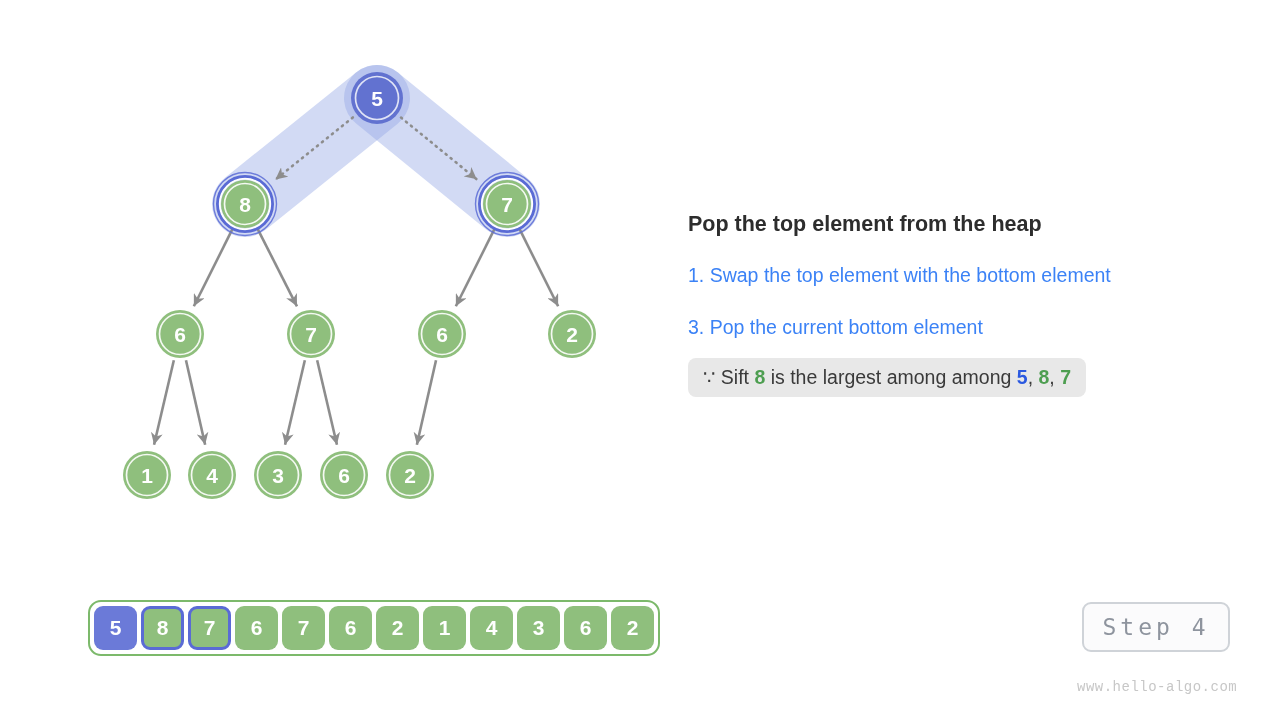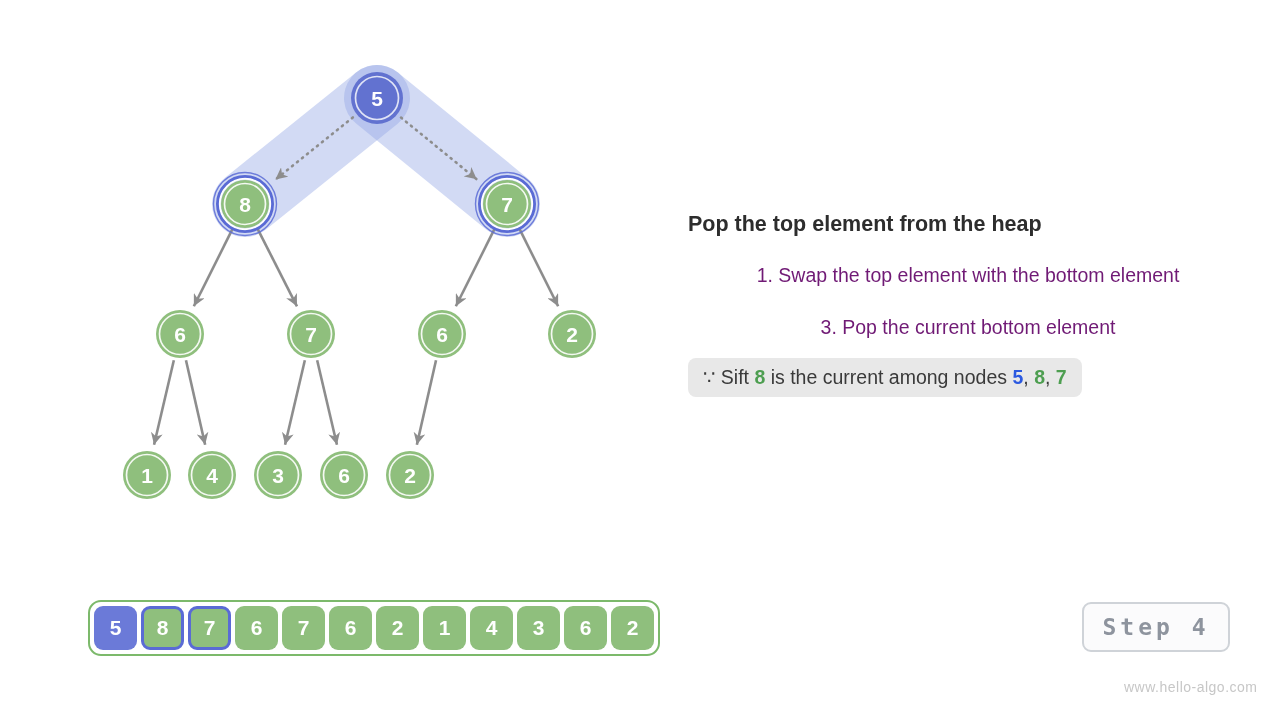--- a/index.html
+++ b/index.html
@@ -10,21 +10,21 @@
   
   #tree-svg{position:absolute;left:0;top:0;}
 
   
   .panel{position:absolute;left:688px;top:164px;width:560px;margin-top:48px;}
   .panel-title{
     font-size:21.5px;font-weight:bold;color:#2d2d2d;
     margin:0 0 28px 0;line-height:25px;
   }
   .step-line{
-    font-size:19.5px;color:#701a75;line-height:20px;margin:0 0 32px 0;text-align:center;
+    font-size:19.5px;color:#3b82f6;line-height:20px;margin:0 0 32px 0;
   }
   .note{
     display:inline-block;background:#e8e8e8;border-radius:8px;
     padding:8px 15px;font-size:19.5px;color:#3a3a3a;margin-top:-11px;
     line-height:23px;
   }
   .seg-plain{color:#3a3a3a;}
   .seg-green{color:#4d9e50;font-weight:bold;}
   .seg-blue{color:#2b59e0;font-weight:bold;}
 
@@ -41,28 +41,28 @@
   }
   .cell-blue{background:#6b7ad8;}
   .cell-green{background:#8fbf7d;}
   .cell-green-outlined{background:#8fbf7d;border:3px solid #5a6bd5;}
 
   
   .step-badge{
     position:absolute;left:1082px;top:602px;width:148px;height:50px;
     border:2px solid #cfd3d8;border-radius:9px;background:#fbfbfc;
     display:flex;align-items:center;justify-content:center;
-    font-family:"DejaVu Sans Mono",monospace;font-weight:bold;
+    font-family:"DejaVu Sans Mono",monospace;font-weight:normal;
     font-size:23px;color:#8e949e;letter-spacing:4px;box-sizing:border-box;
   }
 
   
   .watermark{
-    position:absolute;left:1124px;top:679px;
-    font-family:Liberation Sans, sans-serif;font-size:14px;color:#c7c7c7;
+    position:absolute;left:1077px;top:679px;
+    font-family:Liberation Mono, monospace;font-size:14px;color:#c7c7c7;
     letter-spacing:0.5px;
   }
 </style>
 </head>
 <body>
 
 <svg id="tree-svg" width="700" height="560" viewBox="0 0 700 560">
     <defs>
       <marker id="arrow" markerUnits="userSpaceOnUse" markerWidth="14" markerHeight="12" refX="12" refY="6" orient="auto">
         <path d="M0,0 L12,6 L0,12 L3.5,6 Z" fill="#8d8d8d"></path>
@@ -146,21 +146,21 @@
       <circle cx="410" cy="475" r="24" fill="#8fbf7d"></circle>
       <circle cx="410" cy="475" r="20.5" fill="none" stroke="rgba(255,255,255,0.9)" stroke-width="1.7"></circle>
       <text x="410" y="482.5" text-anchor="middle" font-family="&quot;Liberation Sans&quot;,sans-serif" font-size="21" font-weight="bold" fill="#ffffff">2</text>
     </g>
   </svg>
 
 <div class="panel">
   <h2 class="panel-title">Pop the top element from the heap</h2>
   <div class="step-line">1. Swap the top element with the bottom element</div>
   <div class="step-line">3. Pop the current bottom element</div>
-  <div class="note" id="note-box"><span class="seg-plain">∵ Sift </span><span class="seg-green">8</span><span class="seg-plain"> is the current among nodes </span><span class="seg-blue">5</span><span class="seg-plain">, </span><span class="seg-green">8</span><span class="seg-plain">, </span><span class="seg-green">7</span></div>
+  <div class="note" id="note-box"><span class="seg-plain">∵ Sift </span><span class="seg-green">8</span><span class="seg-plain"> is the largest among among </span><span class="seg-blue">5</span><span class="seg-plain">, </span><span class="seg-green">8</span><span class="seg-plain">, </span><span class="seg-green">7</span></div>
 </div>
 
 <div class="heap-array" id="heap-array">
     <div class="cell cell-blue">5</div>
     <div class="cell cell-green-outlined">8</div>
     <div class="cell cell-green-outlined">7</div>
     <div class="cell cell-green">6</div>
     <div class="cell cell-green">7</div>
     <div class="cell cell-green">6</div>
     <div class="cell cell-green">2</div>

